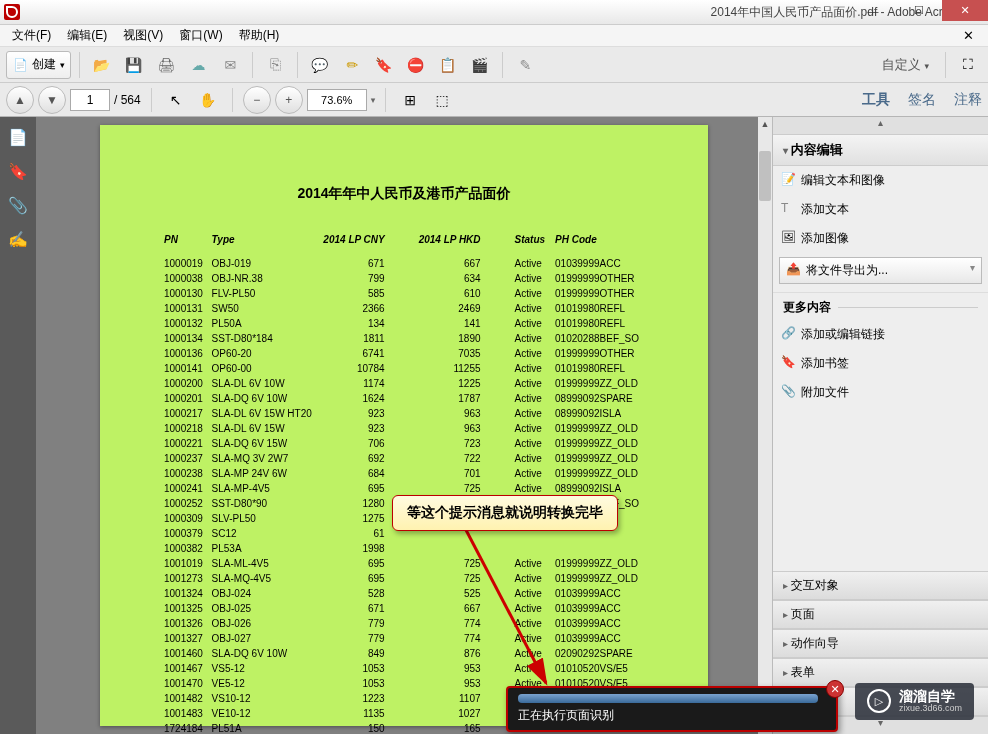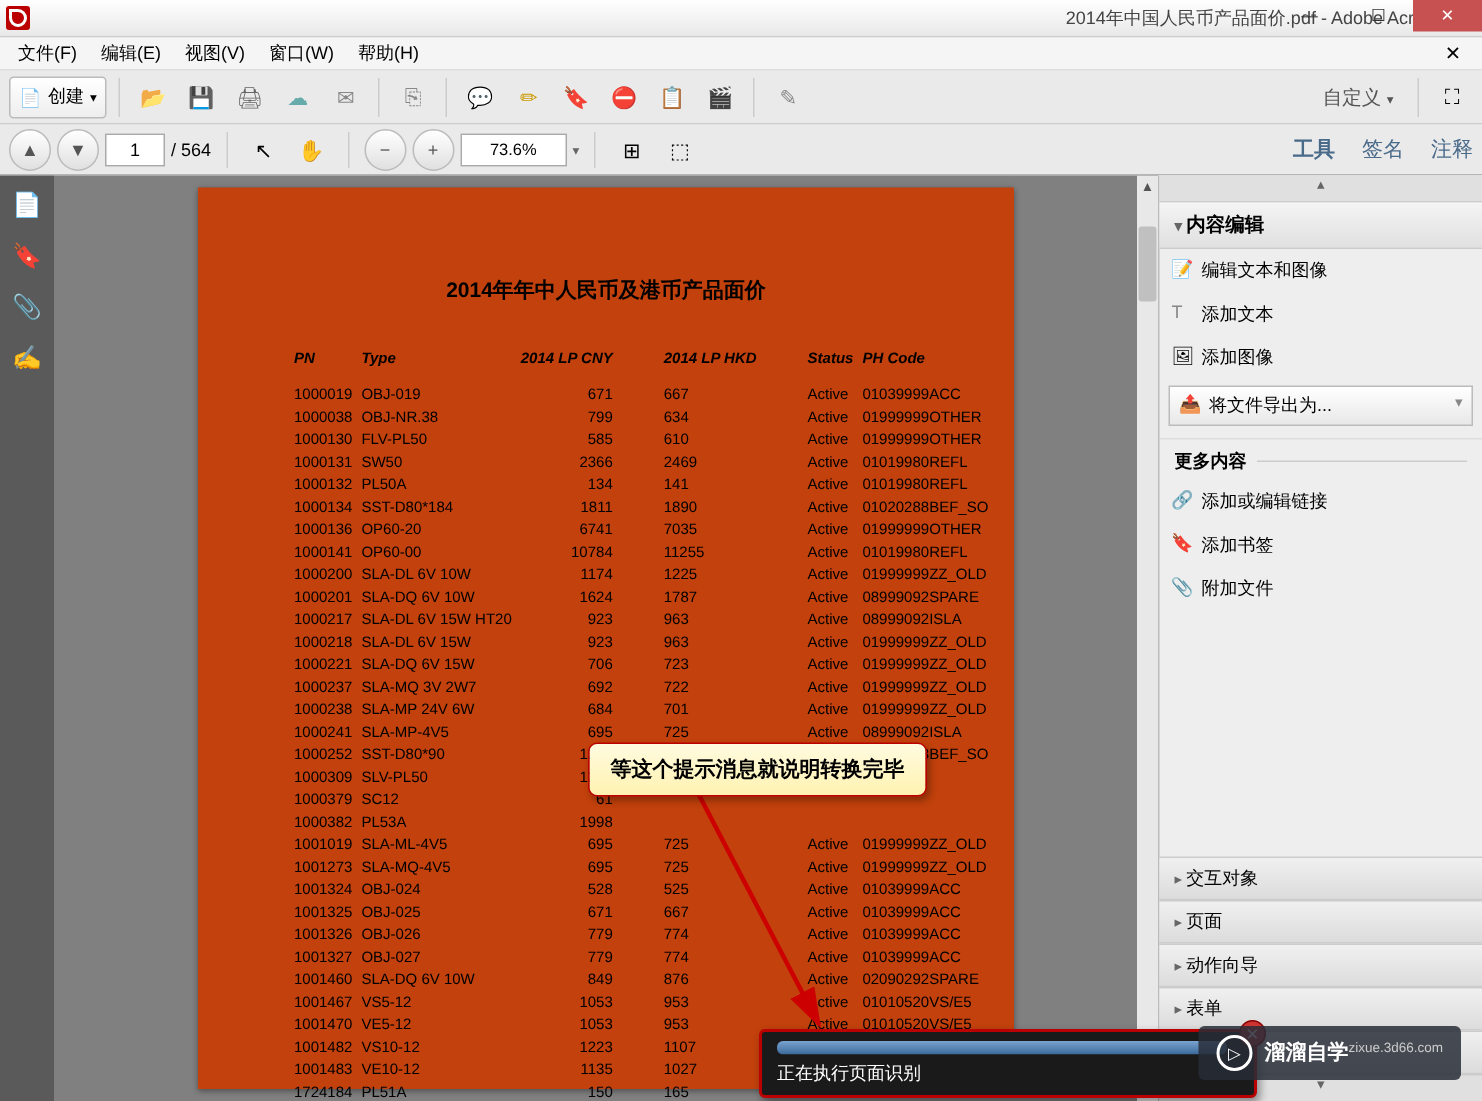--- a/index.html
+++ b/index.html
@@ -20,42 +20,42 @@
 .toolbar1 { height: 36px; background: #eaeaea; display: flex; align-items: center; padding: 0 6px; border-bottom: 1px solid #ccc; gap: 4px; }
 .toolbar1 .sep { width: 1px; height: 26px; background: #ccc; margin: 0 4px; }
 .toolbtn { width: 28px; height: 28px; display: flex; align-items: center; justify-content: center; border: 1px solid transparent; border-radius: 2px; font-size: 14px; }
 .createbtn { display: flex; align-items: center; height: 28px; padding: 0 6px; border: 1px solid #bbb; background: linear-gradient(#fff,#eee); border-radius: 3px; font-size: 12px; gap: 4px; }
 .spacer { flex: 1; }
 .customize { font-size: 13px; color: #555; padding: 0 8px; }
 
 .toolbar2 { height: 34px; background: #eaeaea; display: flex; align-items: center; padding: 0 6px; border-bottom: 1px solid #b5b5b5; gap: 4px; font-size: 12px; }
 .navbtn { width: 28px; height: 28px; border: 1px solid #bbb; border-radius: 14px; background: linear-gradient(#fff,#e0e0e0); display: flex; align-items: center; justify-content: center; font-size: 12px; color: #555; }
 .pageinput { width: 40px; height: 22px; border: 1px solid #aaa; text-align: center; font-size: 12px; }
-.zoominput { width: 71px; height: 22px; border: 1px solid #aaa; text-align: center; font-size: 11px; }
+.zoominput { width: 60px; height: 22px; border: 1px solid #aaa; text-align: center; font-size: 11px; }
 .rightpane-tabs { display: flex; gap: 18px; font-size: 14px; color: #4a6a8a; }
 .rightpane-tabs span { cursor: default; }
 
 .main { display: flex; height: 617px; }
 .navstrip { width: 36px; background: #5a5a5a; display: flex; flex-direction: column; align-items: center; padding-top: 10px; gap: 14px; }
 .navstrip .nicon { width: 20px; height: 20px; color: #ccc; font-size: 16px; display:flex; align-items:center; justify-content:center; }
 
 .doc-area { flex: 1; background: #808080; display: flex; justify-content: center; padding: 8px 6px; overflow: hidden; position: relative; }
 .doc-scroll { width: 14px; background: #e8e8e8; position: absolute; right: 0; top: 0; bottom: 0; }
 .doc-scroll .thumb { width: 12px; height: 50px; background: #c0c0c0; margin: 18px auto 0; border-radius: 2px; }
 .doc-scroll .arr { width: 12px; height: 14px; margin: 2px auto; font-size: 9px; text-align: center; color: #555; }
 
-.page { width: 544px; background: #c2410c; box-shadow: 0 1px 4px rgba(0,0,0,0.4); padding: 60px 60px 10px; font-size: 10px; }
+.page { width: 608px; background: #bef264; box-shadow: 0 1px 4px rgba(0,0,0,0.4); padding: 60px 60px 10px; font-size: 10px; }
 .doc-title { text-align: center; font-size: 14px; font-weight: bold; margin-bottom: 28px; }
 .tbl { width: 100%; font-size: 10px; }
 .tbl th, .tbl td { text-align: left; padding: 1px 2px; white-space: nowrap; }
 .tbl th { font-weight: bold; padding-bottom: 10px; font-style: italic; }
 .tbl .c1 { width: 60px; }
 .tbl .c2 { width: 140px; }
 .tbl .c3 { width: 80px; text-align: right; padding-right: 30px; }
-.tbl .c4 { width: 80px; text-align: left; padding-right: 30px; }
+.tbl .c4 { width: 80px; text-align: right; padding-right: 30px; }
 .tbl .c5 { width: 60px; }
 .tbl .c6 { width: 120px; }
 
 .rightpanel { width: 216px; background: #eee; border-left: 1px solid #bbb; display: flex; flex-direction: column; font-size: 12px; }
 .rp-arrow { height: 18px; text-align: center; font-size: 10px; color: #666; background: #e0e0e0; border-bottom: 1px solid #ccc; }
 .rp-section-head { background: linear-gradient(#f4f4f4,#e0e0e0); padding: 6px 10px; border-bottom: 1px solid #ccc; font-weight: bold; font-size: 13px; cursor: default; }
 .rp-section-head::before { content: "▾ "; color: #666; font-size: 10px; }
 .rp-item { padding: 6px 10px 6px 28px; position: relative; cursor: default; font-size: 12px; }
 .rp-item .ricon { position: absolute; left: 8px; top: 6px; width: 14px; height: 14px; font-size: 12px; }
 .rp-export { margin: 4px 6px 8px; border: 1px solid #bbb; background: linear-gradient(#fff,#e8e8e8); padding: 4px 6px 4px 26px; position: relative; font-size: 12px; }
@@ -69,21 +69,21 @@
 .callout { position: absolute; left: 392px; top: 495px; background: linear-gradient(#fffbe0,#fff2b0); border: 1px solid #b00; border-radius: 6px; padding: 8px 14px; font-size: 14px; font-weight: bold; box-shadow: 2px 3px 5px rgba(0,0,0,0.3); z-index: 10; }
 
 .progress-box { position: absolute; left: 506px; top: 686px; width: 332px; height: 46px; background: #1a1a1a; border: 2px solid #b00; border-radius: 4px; padding: 6px 10px; z-index: 20; box-shadow: 2px 3px 6px rgba(0,0,0,0.4); }
 .progress-bar { width: 300px; height: 9px; background: #333; border-radius: 4px; position: relative; overflow: hidden; }
 .progress-fill { width: 100%; height: 100%; background: linear-gradient(#7aa3d0,#3a6a9a); }
 .progress-text { color: #fff; font-size: 12px; margin-top: 4px; }
 .progress-close { position: absolute; right: -8px; top: -8px; width: 18px; height: 18px; background: #c33; border-radius: 9px; color: #fff; font-size: 11px; display: flex; align-items: center; justify-content: center; border: 1px solid #800; }
 
 .watermark { position: absolute; right: 14px; bottom: 14px; background: rgba(40,45,55,0.85); color: #fff; padding: 6px 12px; border-radius: 4px; font-size: 12px; display: flex; align-items: center; gap: 8px; z-index: 30; }
 .watermark .logo { width: 24px; height: 24px; border: 2px solid #fff; border-radius: 12px; display: flex; align-items: center; justify-content: center; font-size: 11px; }
-.watermark .wm-text { display: flex; flex-direction: row; line-height: 1.1; }
+.watermark .wm-text { display: flex; flex-direction: column; line-height: 1.1; }
 .watermark .wm-sub { font-size: 9px; color: #ccc; }
 
 svg.red-arrow { position: absolute; left: 456px; top: 528px; z-index: 9; pointer-events: none; }
 </style>
 </head>
 <body>
 
 <div class="titlebar">
   <div class="icon"></div>
   <div class="title">2014年中国人民币产品面价.pdf - Adobe Acrobat Pro</div>

